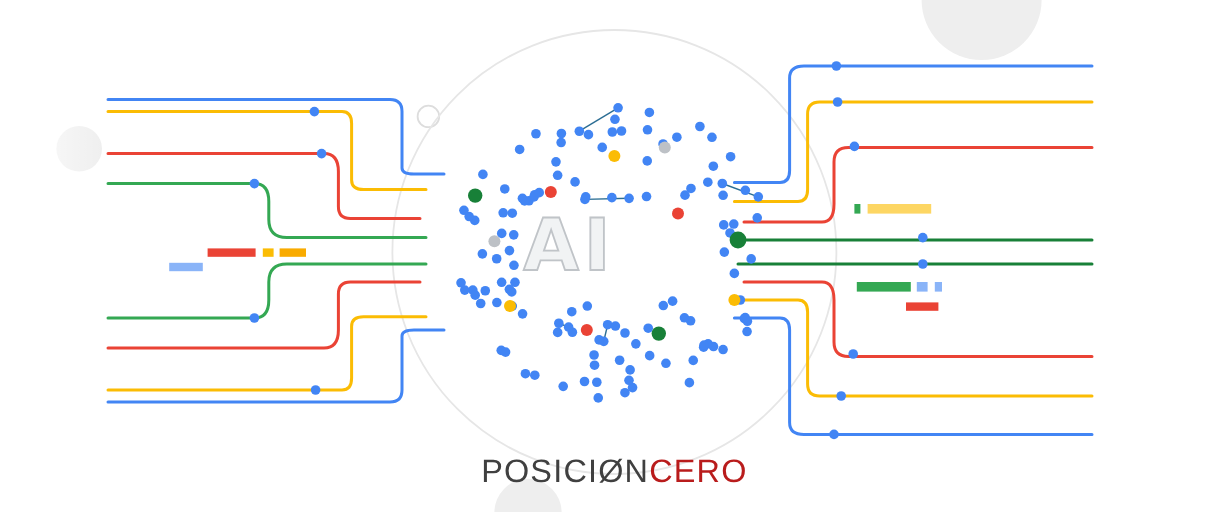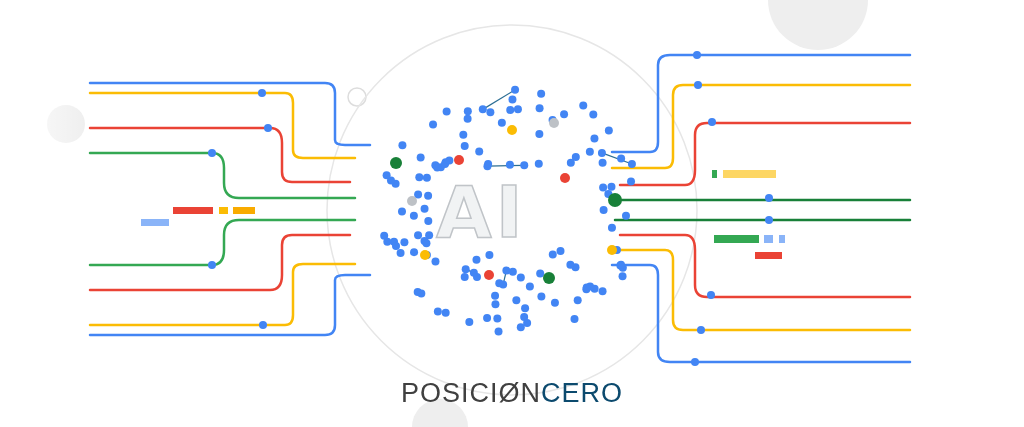--- a/index.html
+++ b/index.html
@@ -1,21 +1,21 @@
 <!DOCTYPE html>
 <html><head>
 <meta charset="utf-8">
 <style>
 html,body{margin:0;padding:0;background:#fff;}
 body{width:1024px;height:427px;position:relative;overflow:hidden;font-family:"Liberation Sans",sans-serif;}
 svg{position:absolute;left:0;top:0;}
 .logo{position:absolute;left:0;width:1024px;top:378px;text-align:center;font-size:27px;letter-spacing:1px;}
 .logo .a{color:#404040;font-weight:normal;}
-.logo .b{color:#0c4a6e;}
-.ai{position:absolute;left:436px;top:170px;font-size:72px;font-weight:bold;color:#f1f3f4;-webkit-text-stroke:1.5px #c0c4c8;letter-spacing:4px;font-family:"DejaVu Sans",sans-serif;}
+.logo .b{color:#b91c1c;}
+.ai{position:absolute;left:436px;top:170px;font-size:60px;font-weight:bold;color:#f1f3f4;-webkit-text-stroke:1.5px #c0c4c8;letter-spacing:4px;font-family:"DejaVu Sans",sans-serif;}
 </style>
 </head>
 <body>
 
 <svg width="1024" height="427">
  <defs>
   <linearGradient id="fl" x1="0" x2="1">
         <stop offset="0" stop-color="#fff" stop-opacity="1"></stop>
         <stop offset="0.35" stop-color="#fff" stop-opacity="0"></stop>
       </linearGradient>

